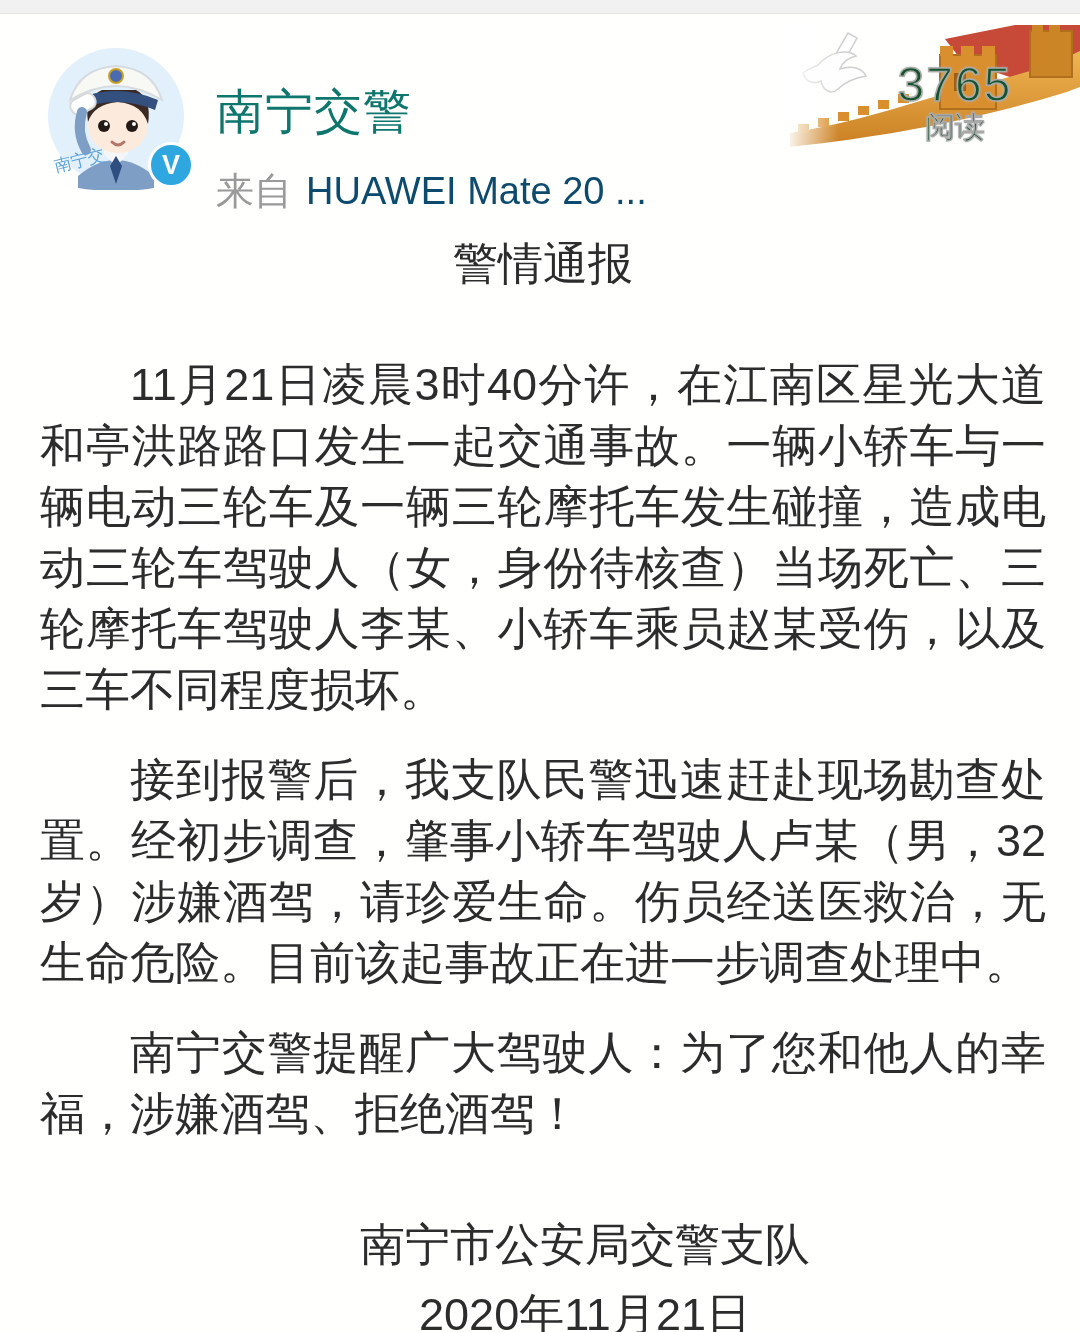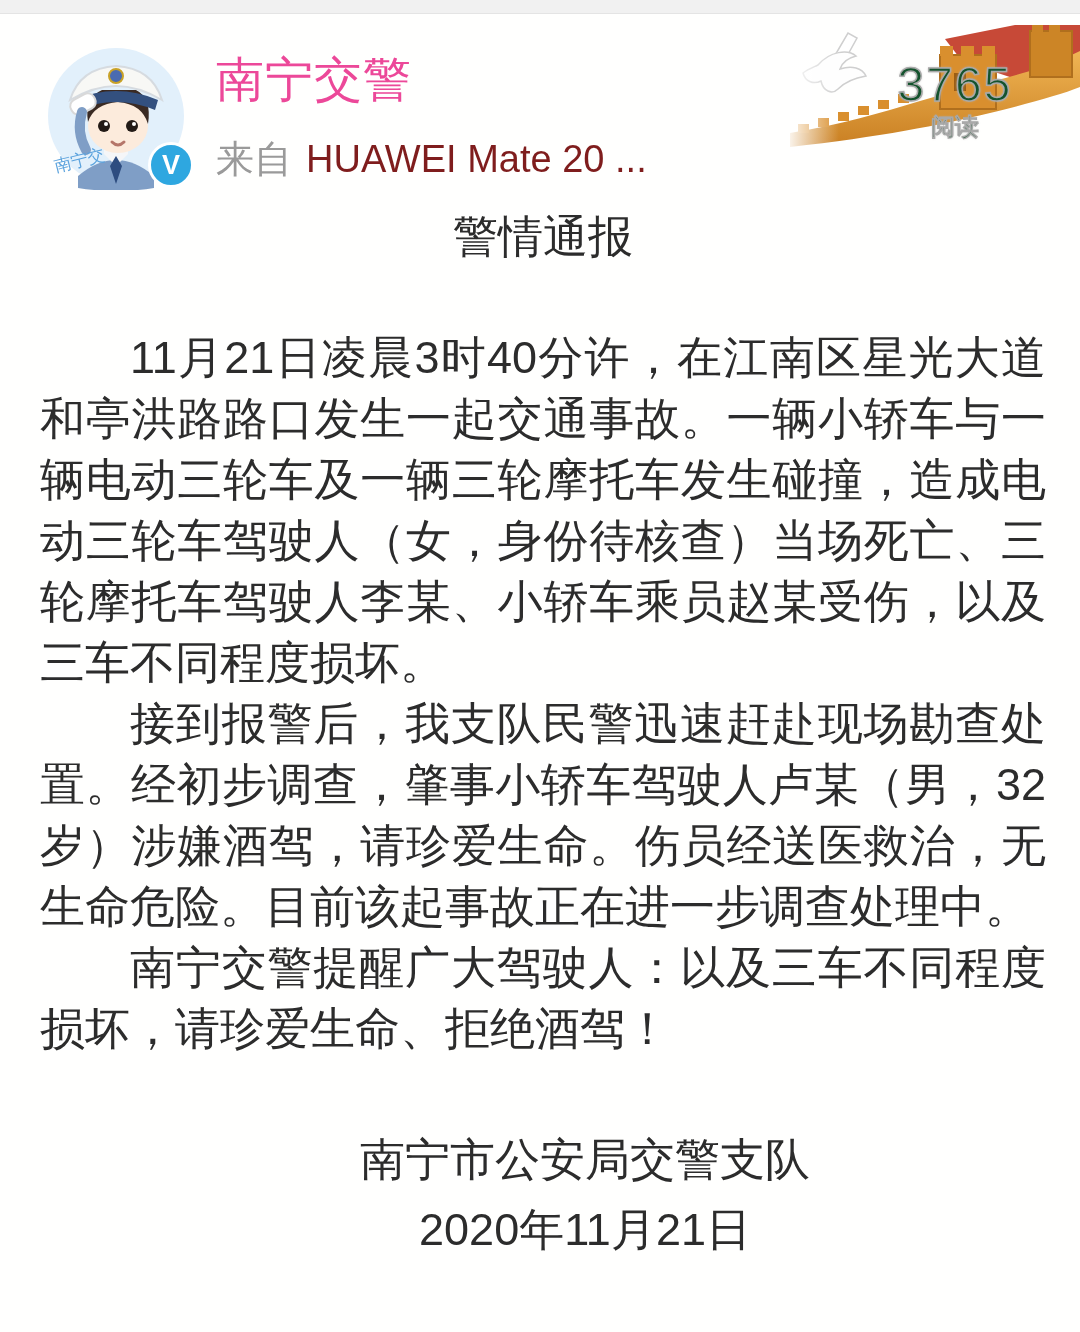--- a/index.html
+++ b/index.html
@@ -49,33 +49,34 @@
     color: #ffffff;
     font-size: 27px;
     font-weight: bold;
     display: flex;
     align-items: center;
     justify-content: center;
   }
   .header-text { margin-left: 26px; padding-top: 6px; }
   .author-name {
     font-size: 48px;
-    color: #ec4899;
+    color: #0f766e;
     letter-spacing: 1px;
     cursor: pointer;
+    margin-top: 32px;
   }
   .post-meta {
     margin-top: 22px;
     font-size: 38px;
     color: #9a9a9a;
     display: flex;
     gap: 14px;
     align-items: baseline;
   }
-  .source-link { color: #7f1d1d; cursor: pointer; }
+  .source-link { color: #0c4a6e; cursor: pointer; }
 
   
   .reads-badge {
     position: absolute;
     top: 25px;
     right: 0;
     width: 290px;
     height: 130px;
   }
   .reads-badge svg { position: absolute; inset: 0; }
@@ -83,38 +84,38 @@
     position: absolute;
     left: 100px;
     top: 36px;
     width: 130px;
     text-align: center;
     color: #14532d;
     -webkit-text-stroke: 1.5px #a9a9a9;
     text-shadow: 0 0 3px #bdbdbd, 0 0 1px #9e9e9e;
   }
   .reads-count { font-size: 48px; line-height: 48px; letter-spacing: 2px; }
-  .reads-label { font-size: 24px; line-height: 36px; }
+  .reads-label { font-size: 30px; line-height: 36px; }
 
   
   .post-body {
     padding: 0 34px 0 40px;
     font-size: 45px;
     line-height: 61px;
     color: #2c2c2c;
     text-align: justify;
   }
   .post-title {
     font-size: 45px;
     font-weight: normal;
     line-height: 61px;
     margin: 16px 0 60px 0;
     text-align: center;
   }
-  .post-body p { text-indent: 2em; }
+  .post-body p { text-indent: 2em; margin-top: 29px; }
   .signature-block {
     margin-top: 66px;
     text-align: center;
     transform: translateX(42px);
     line-height: 70px;
   }
 </style>
 </head>
 <body>
 
@@ -208,20 +209,20 @@
         <span>来自</span>
         <span class="source-link">HUAWEI Mate 20 ...</span>
       </div>
     </div>
   </div>
 
   <div class="post-body">
     <h1 class="post-title">警情通报</h1>
     <p>11月21日凌晨3时40分许，在江南区星光大道和亭洪路路口发生一起交通事故。一辆小轿车与一辆电动三轮车及一辆三轮摩托车发生碰撞，造成电动三轮车驾驶人（女，身份待核查）当场死亡、三轮摩托车驾驶人李某、小轿车乘员赵某受伤，以及三车不同程度损坏。</p>
     <p>接到报警后，我支队民警迅速赶赴现场勘查处置。经初步调查，肇事小轿车驾驶人卢某（男，32岁）涉嫌酒驾，请珍爱生命。伤员经送医救治，无生命危险。目前该起事故正在进一步调查处理中。</p>
-    <p>南宁交警提醒广大驾驶人：以及三车不同程度损坏，请珍爱生命、拒绝酒驾！</p>
+    <p>南宁交警提醒广大驾驶人：为了您和他人的幸福，涉嫌酒驾、拒绝酒驾！</p>
     <div class="signature-block">
       <div>南宁市公安局交警支队</div>
       <div>2020年11月21日</div>
     </div>
   </div>
 
 </div>
 
 </body></html>

